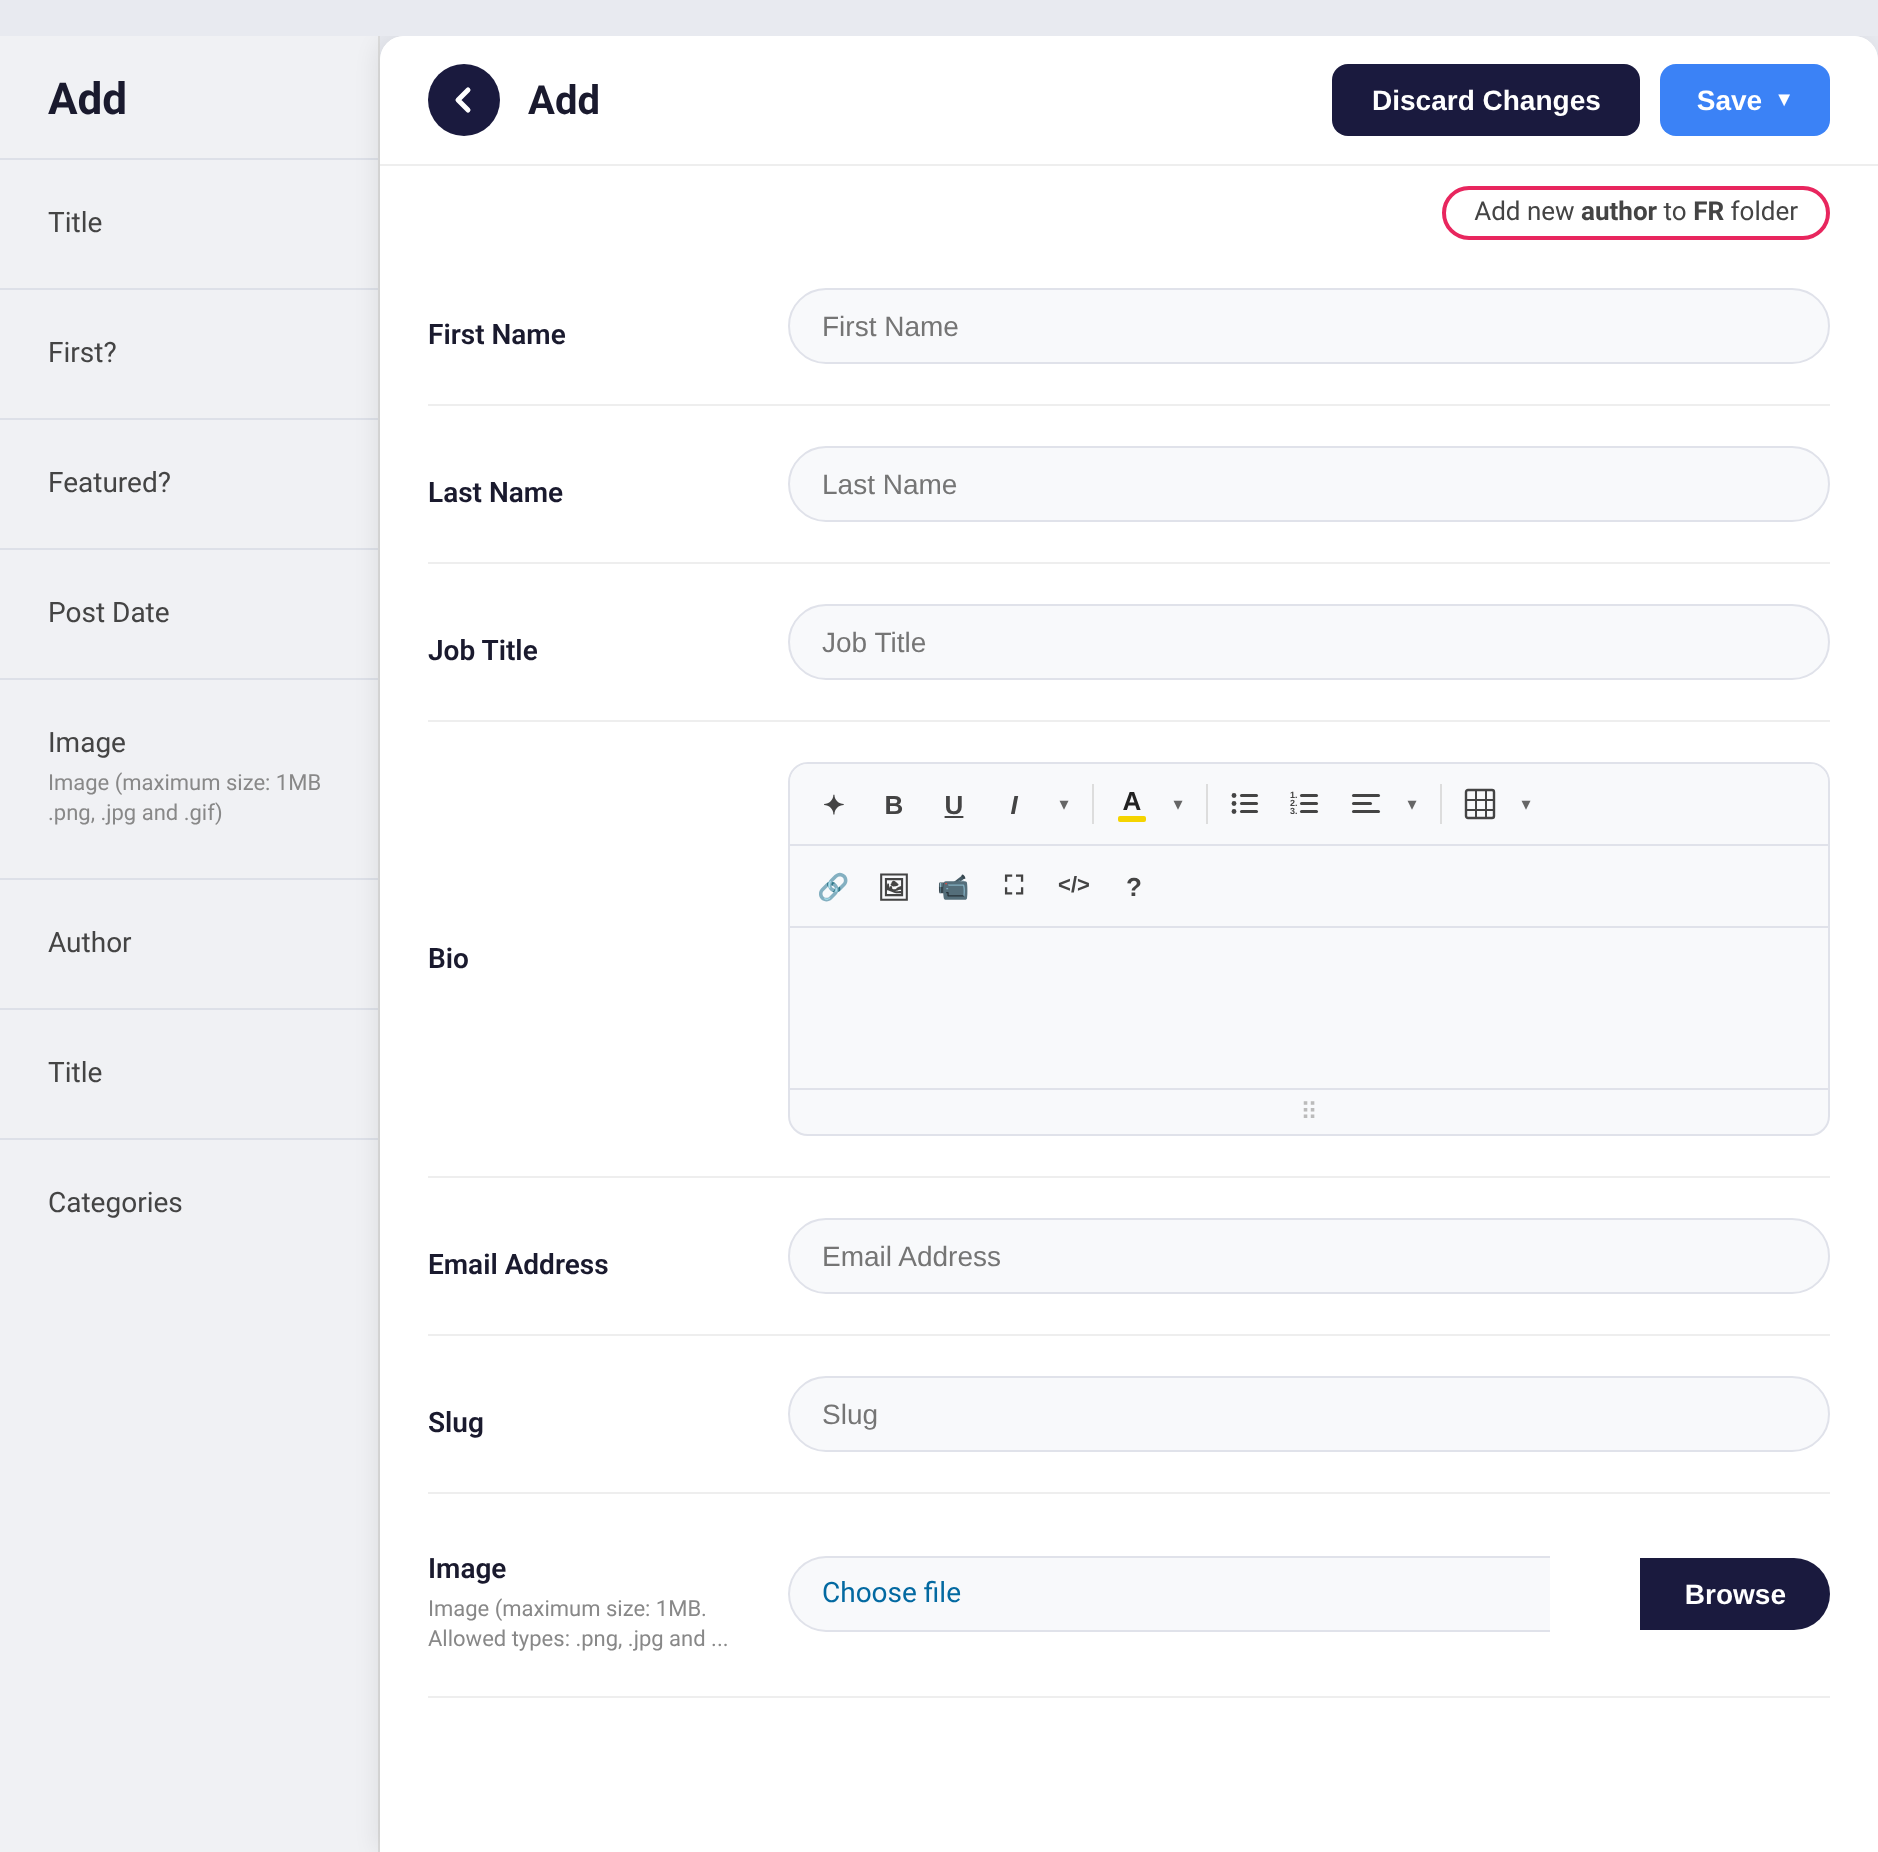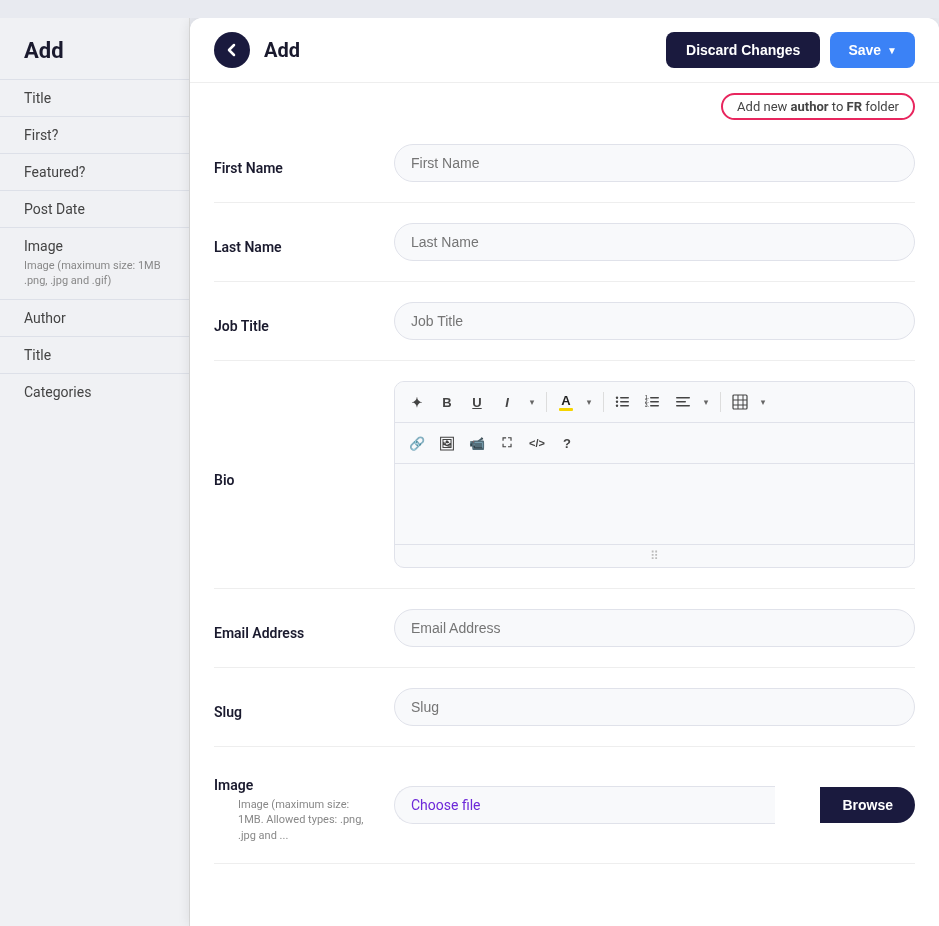--- a/index.html
+++ b/index.html
@@ -39,21 +39,21 @@
     }
 
     .sidebar-title {
       font-size: 22px;
       font-weight: 700;
       color: #1a1a2e;
       padding: 20px 24px 16px;
     }
 
     .sidebar-item {
-      padding: 10px 24px;
+      padding: 24px 24px;
       border-top: 1px solid #dde0e8;
       font-size: 14px;
       color: #444;
       cursor: pointer;
     }
     .sidebar-item .sub-text {
       font-size: 11px;
       color: #888;
       margin-top: 4px;
       line-height: 1.4;
@@ -169,21 +169,20 @@
       font-weight: 600;
       color: #1a1a2e;
       padding-top: 10px;
     }
     .form-label .sub-label {
       font-size: 11px;
       color: #888;
       font-weight: 400;
       margin-top: 4px;
       line-height: 1.4;
-      margin-left: 24px;
     }
 
     .form-field {
       flex: 1;
     }
 
     .text-input {
       width: 100%;
       padding: 10px 16px;
       border: 1.5px solid #e0e2ea;
@@ -303,21 +302,21 @@
       gap: 0;
       width: 100%;
     }
     .file-input-display {
       flex: 1;
       padding: 10px 16px;
       border: 1.5px solid #e0e2ea;
       border-right: none;
       border-radius: 24px 0 0 24px;
       font-size: 14px;
-      color: #6d28d9;
+      color: #0369a1;
       background: #f8f9fb;
     }
     .file-browse-btn {
       background: #1a1a3e;
       color: #fff;
       border: none;
       padding: 10px 22px;
       border-radius: 0 24px 24px 0;
       font-size: 14px;
       font-weight: 600;

